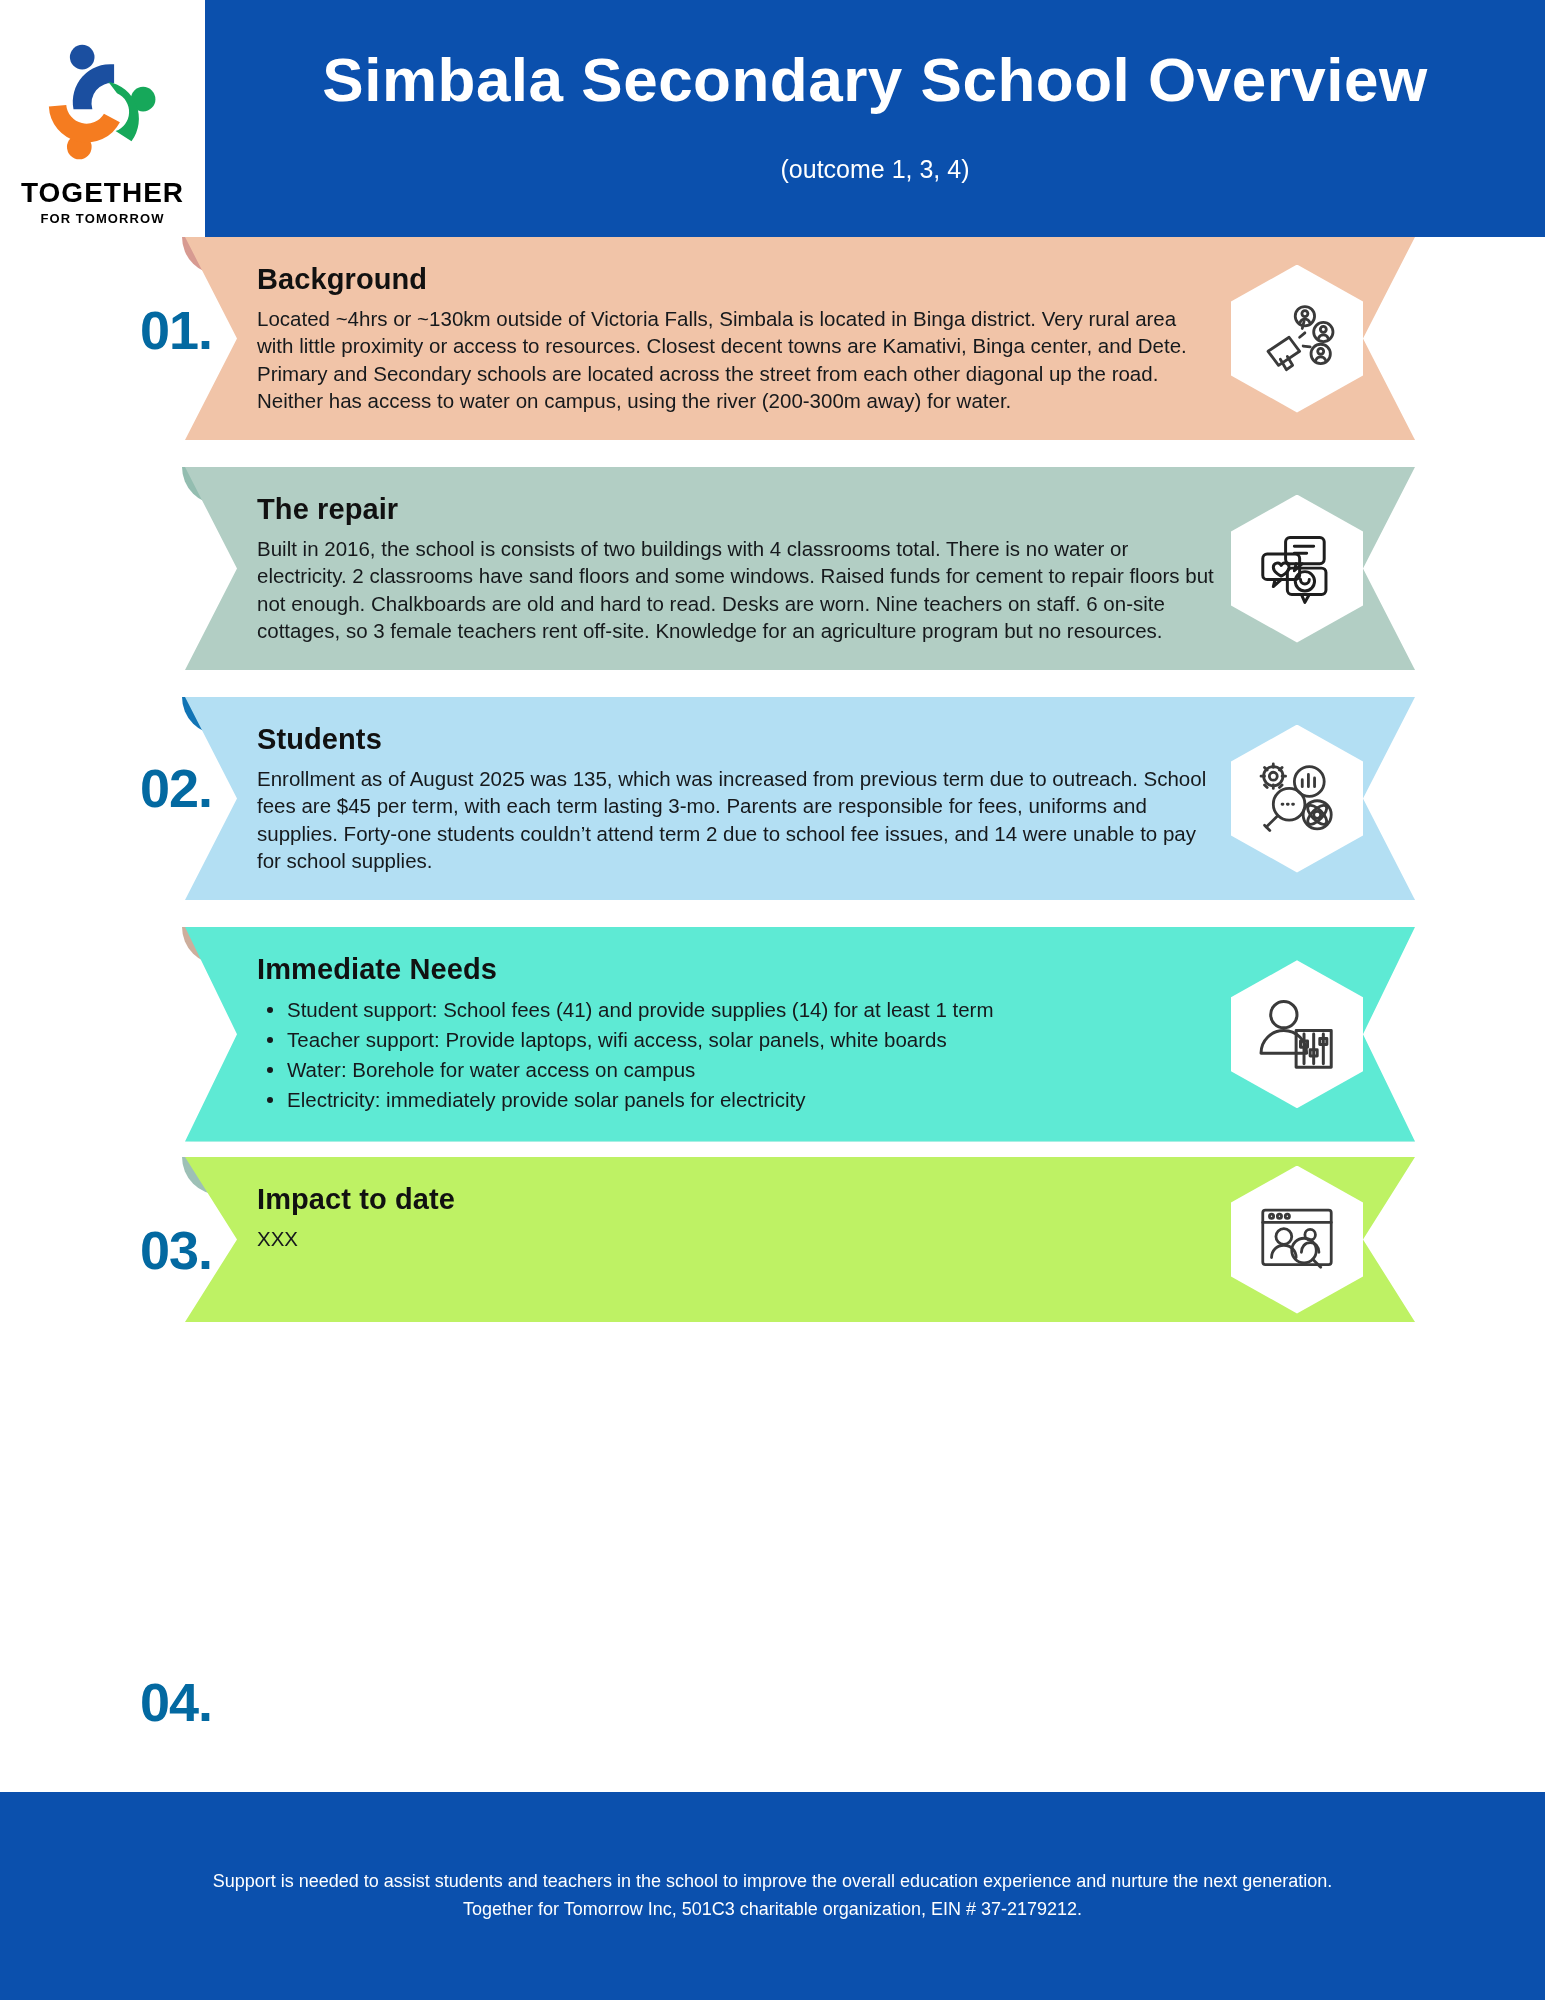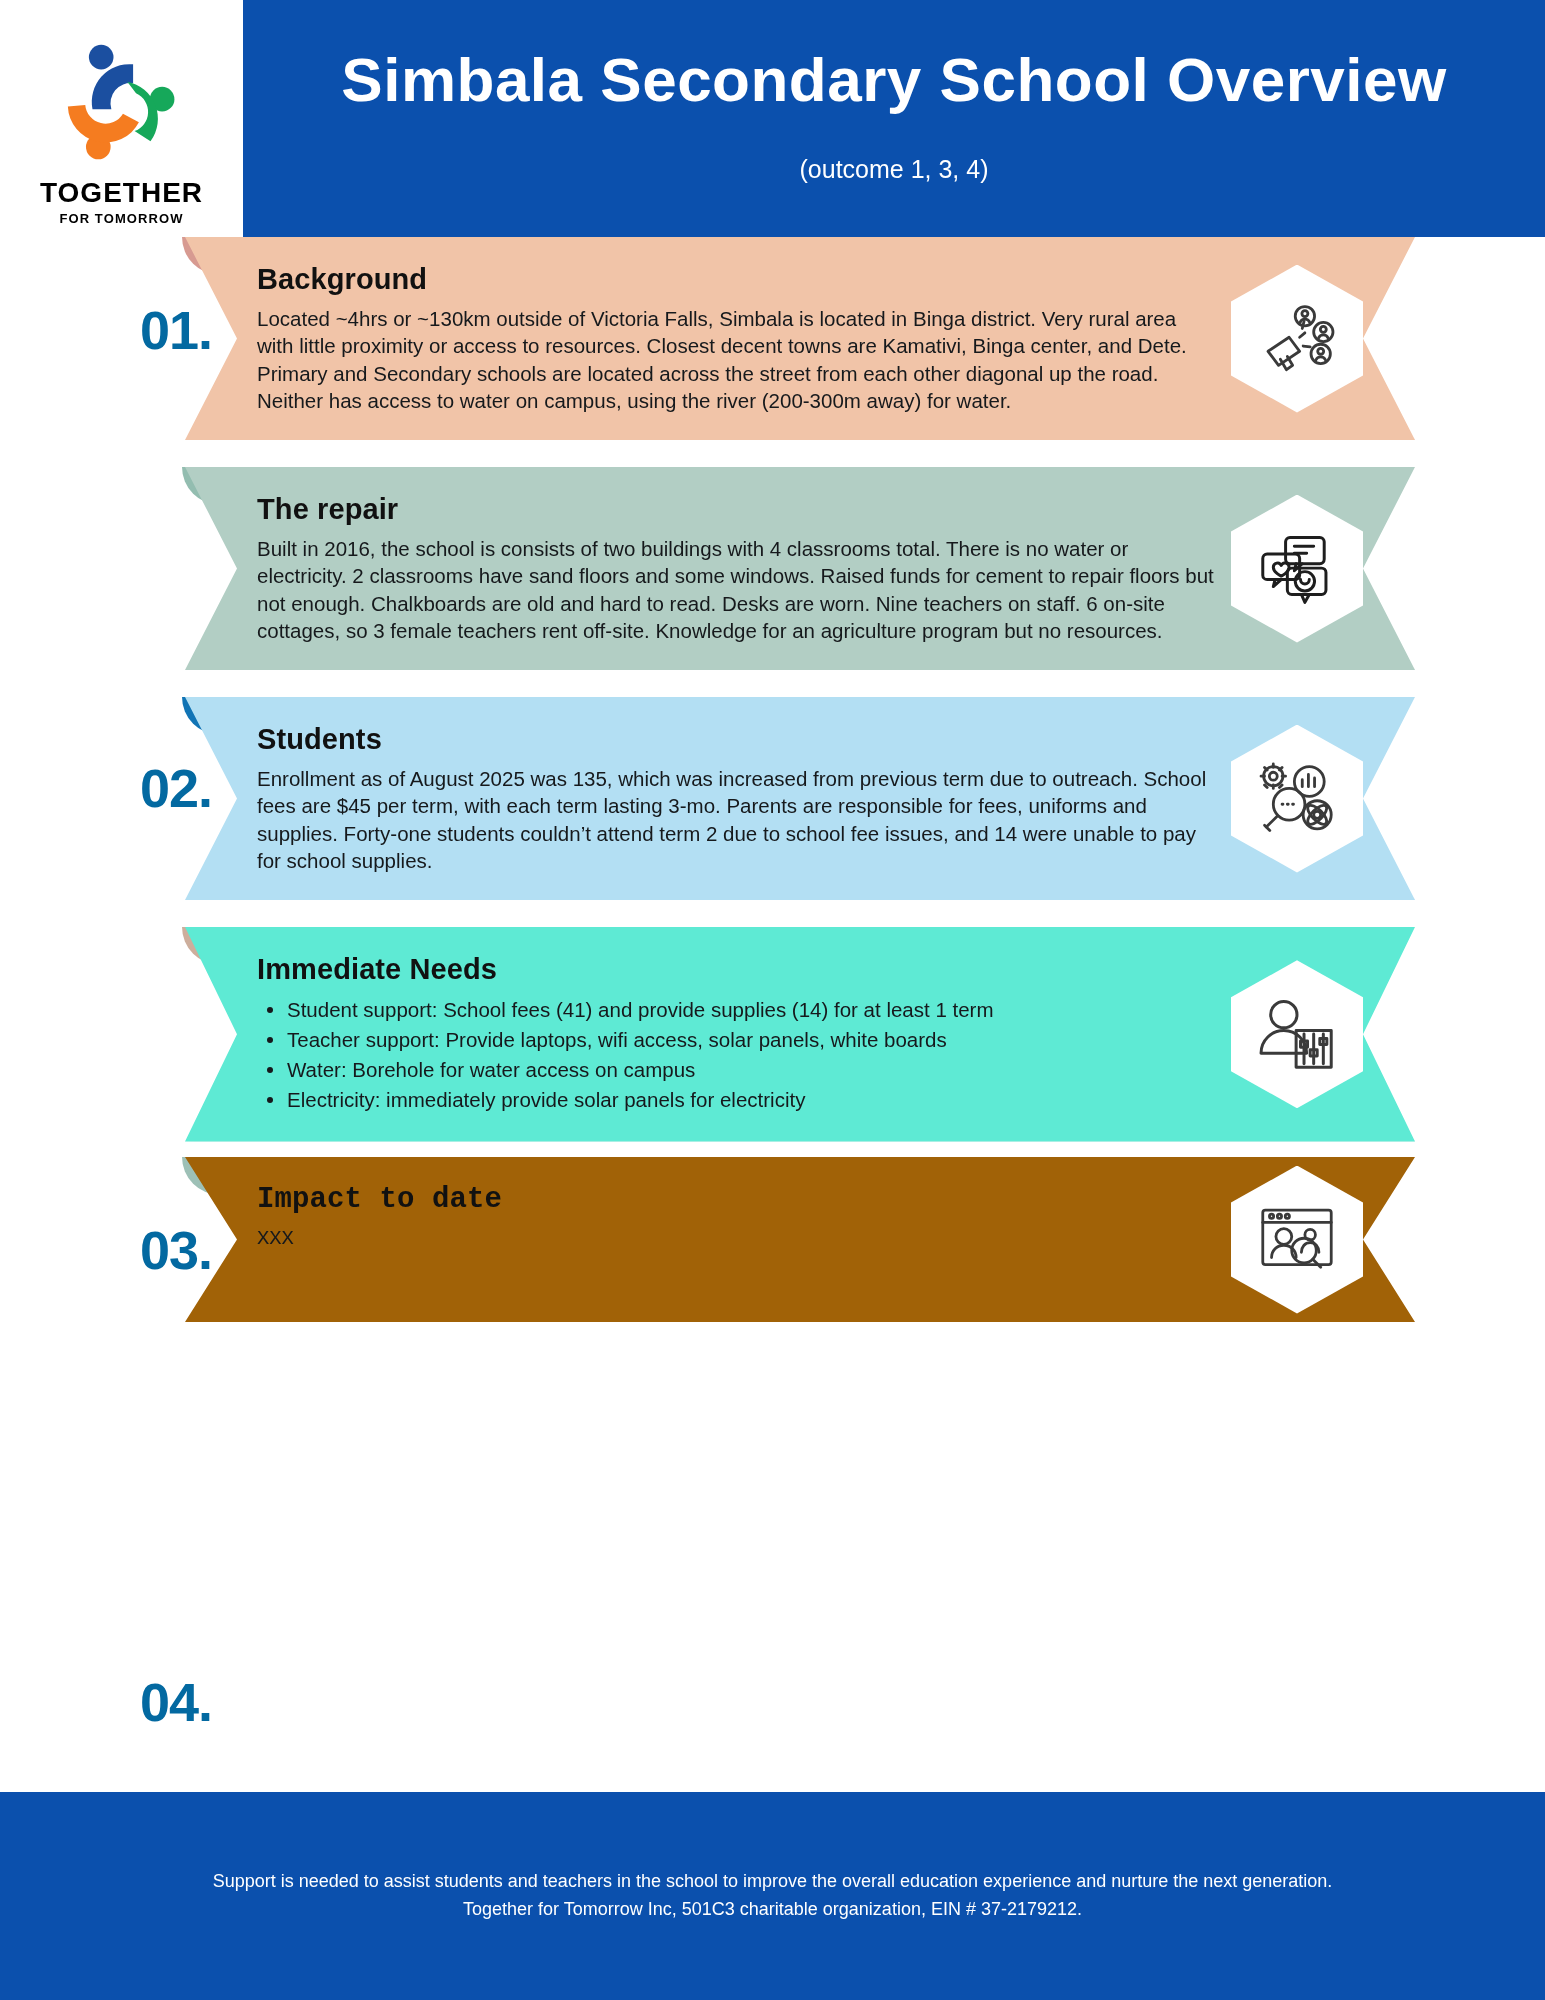--- a/index.html
+++ b/index.html
@@ -20,21 +20,21 @@
   
   .header {
     position: absolute;
     left: 0; top: 0;
     width: 1545px;
     height: 237px;
     display: flex;
     align-items: stretch;
   }
   .logo-box {
-    width: 243px;
+    width: 205px;
     height: 237px;
     background: #ffffff;
     display: flex;
     flex-direction: column;
     align-items: center;
     justify-content: center;
     padding-top: 20px;
   }
   .logo-mark { width: 145px; height: 145px; display:block; }
   .logo-word {
@@ -332,21 +332,21 @@
       <rect x="75" y="51" width="8" height="7"></rect>
     </g>
               </svg>
             </div>
           </div>
         </div>
       </div>
       <div class="section" style="top: 920px;">
         <div class="ribbon-wrap">
           <div class="tail" style="background: rgb(157, 192, 182);"></div>
-          <div class="ribbon" style="background: #a16207; min-height: 165px; font-family: Liberation Mono, monospace;">
+          <div class="ribbon" style="background: #bef264; min-height: 165px;">
             <div class="sec-title">Impact to date</div>
             <div class="sec-body">XXX</div>
             <div class="hex">
               <svg viewBox="0 0 98 92">
     <g fill="none" stroke="#3a3a3a" stroke-width="3.2" stroke-linecap="round" stroke-linejoin="round">
       <rect x="10" y="12" width="78" height="62" rx="3"></rect>
       <path d="M10 26h78"></path>
       <circle cx="20" cy="19" r="2.4"></circle>
                   <circle cx="29" cy="19" r="2.4"></circle>
                   <circle cx="38" cy="19" r="2.4"></circle>

